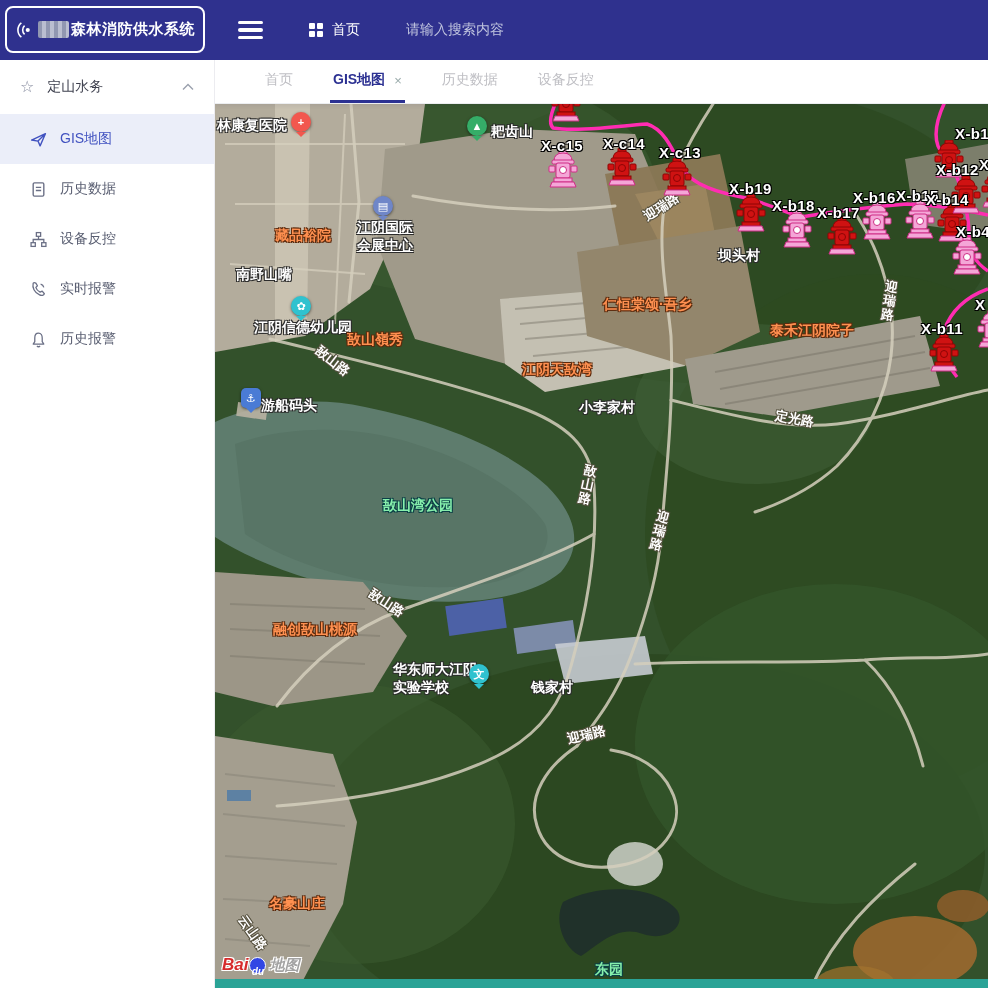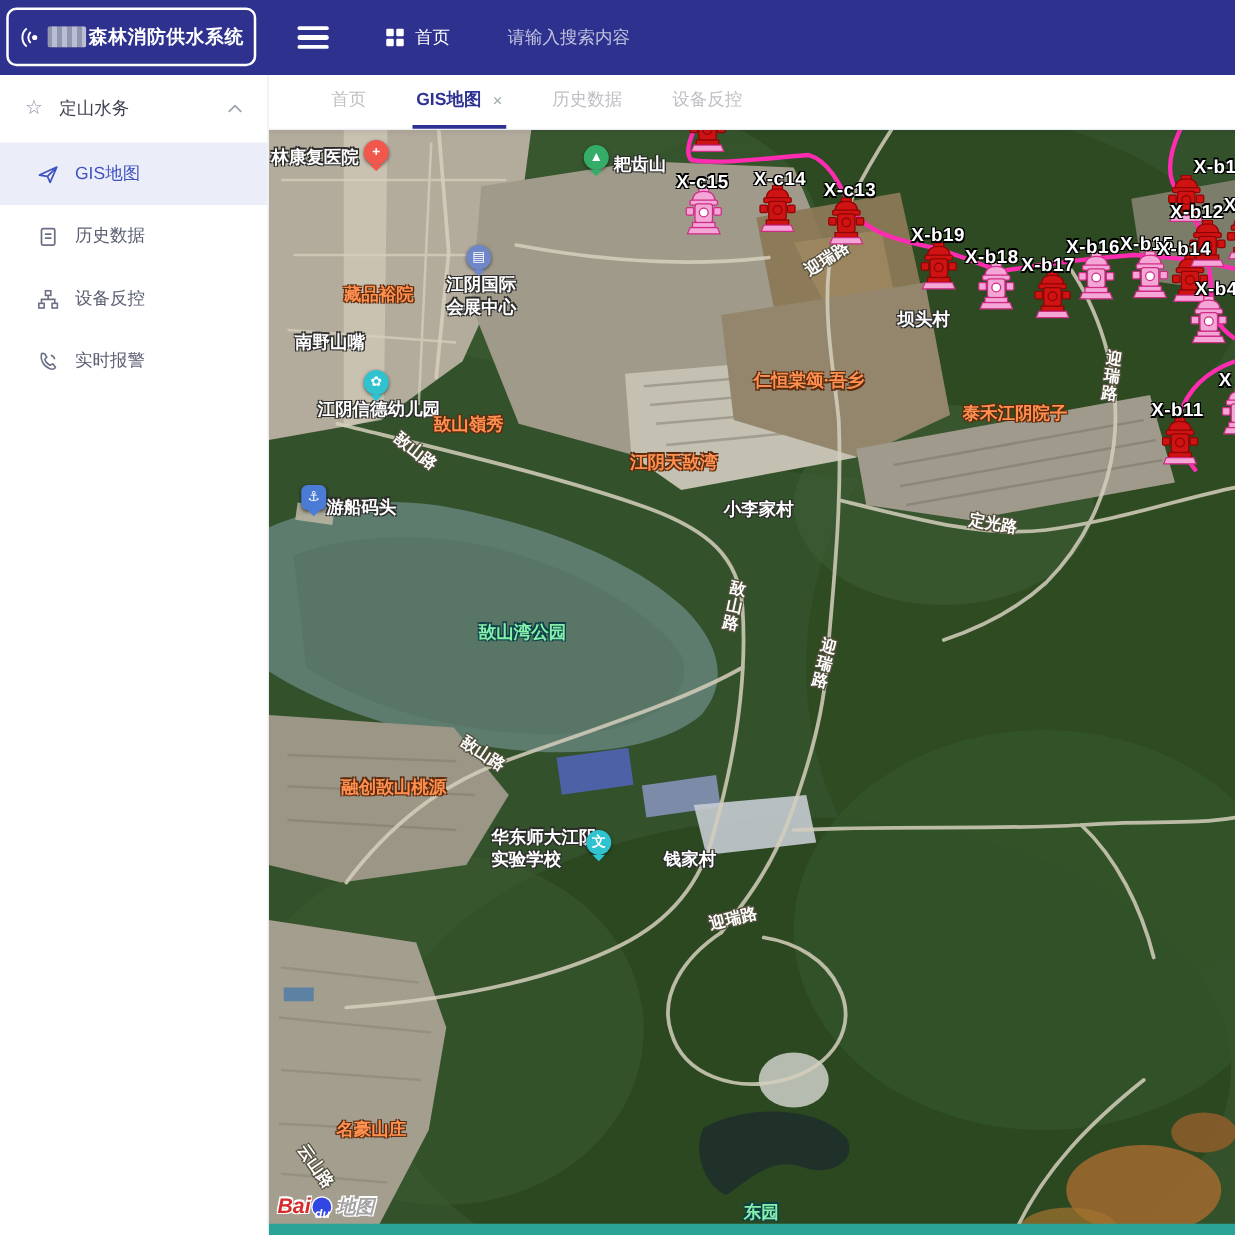--- a/index.html
+++ b/index.html
@@ -149,20 +149,27 @@
         <path d="M8 5 V8 M3 11 V8 H13 V11" stroke="#6a6f85" stroke-width="1.2" fill="none"></path>
       </svg>
       <span>设备反控</span>
     </div>
     <div class="side-item">
       <svg width="17" height="17" viewBox="0 0 16 16">
         <path d="M3 2 C2 6 4 11 9 13 C11 14 13 13.5 13.5 12 L11.5 9.5 L9.5 10.5 C7.5 9.5 6 8 5.5 6 L7 4.5 L5.5 2 C4.5 1.5 3.5 1.5 3 2 Z" stroke="#6a6f85" stroke-width="1.2" fill="none" stroke-linejoin="round"></path>
         <path d="M10 3 A4 4 0 0 1 13 6" stroke="#6a6f85" stroke-width="1.2" fill="none"></path>
       </svg>
       <span>实时报警</span>
+    </div>
+    <div class="side-item">
+      <svg width="17" height="17" viewBox="0 0 16 16">
+        <path d="M8 2 C5.5 2 4.5 4 4.5 6.5 L4.5 10 L3 12.3 L13 12.3 L11.5 10 L11.5 6.5 C11.5 4 10.5 2 8 2 Z" stroke="#6a6f85" stroke-width="1.2" fill="none" stroke-linejoin="round"></path>
+        <path d="M6.6 14 A1.6 1.6 0 0 0 9.4 14" stroke="#6a6f85" stroke-width="1.2" fill="none"></path>
+      </svg>
+      <span>历史报警</span>
     </div>
   </nav>
 </div>
 
 <div class="tabbar">
   <div class="tab">
     <span>首页</span>
   </div>
   <div class="tab active">
     <span>GIS地图</span>
@@ -461,21 +468,21 @@
         <span>+</span>
         <i></i>
       </div>
       <div class="poi white" style="left: 276px; top: 18px;">
         <div>耙齿山</div>
       </div>
       <div class="pin pin-mountain" style="left: 252px; top: 12px;">
         <span>▲</span>
         <i></i>
       </div>
-      <div class="poi white" style="left: 142px; top: 114px;">
+      <div class="poi white" style="left: 142px; top: 114px; text-decoration: underline;">
         <div>江阴国际</div>
         <div>会展中心</div>
       </div>
       <div class="pin pin-building" style="left: 158px; top: 92px;">
         <span>▤</span>
         <i></i>
       </div>
       <div class="poi orange" style="left: 60px; top: 122px;">
         <div>藏品裕院</div>
       </div>
@@ -485,21 +492,21 @@
       <div class="poi white" style="left: 39px; top: 214px;">
         <div>江阴信德幼儿园</div>
       </div>
       <div class="pin pin-kindergarten" style="left: 76px; top: 192px;">
         <span>✿</span>
         <i></i>
       </div>
       <div class="poi orange" style="left: 132px; top: 226px;">
         <div>敔山嶺秀</div>
       </div>
-      <div class="poi orange" style="left: 258px; top: 256px; padding-left: 31px;">
+      <div class="poi orange" style="left: 276px; top: 256px; padding-left: 31px;">
         <div>江阴天敔湾</div>
       </div>
       <div class="poi white" style="left: 364px; top: 294px;">
         <div>小李家村</div>
       </div>
       <div class="poi white" style="left: 46px; top: 292px;">
         <div>游船码头</div>
       </div>
       <div class="pin pin-anchor" style="left: 26px; top: 284px;">
         <span>⚓</span>

